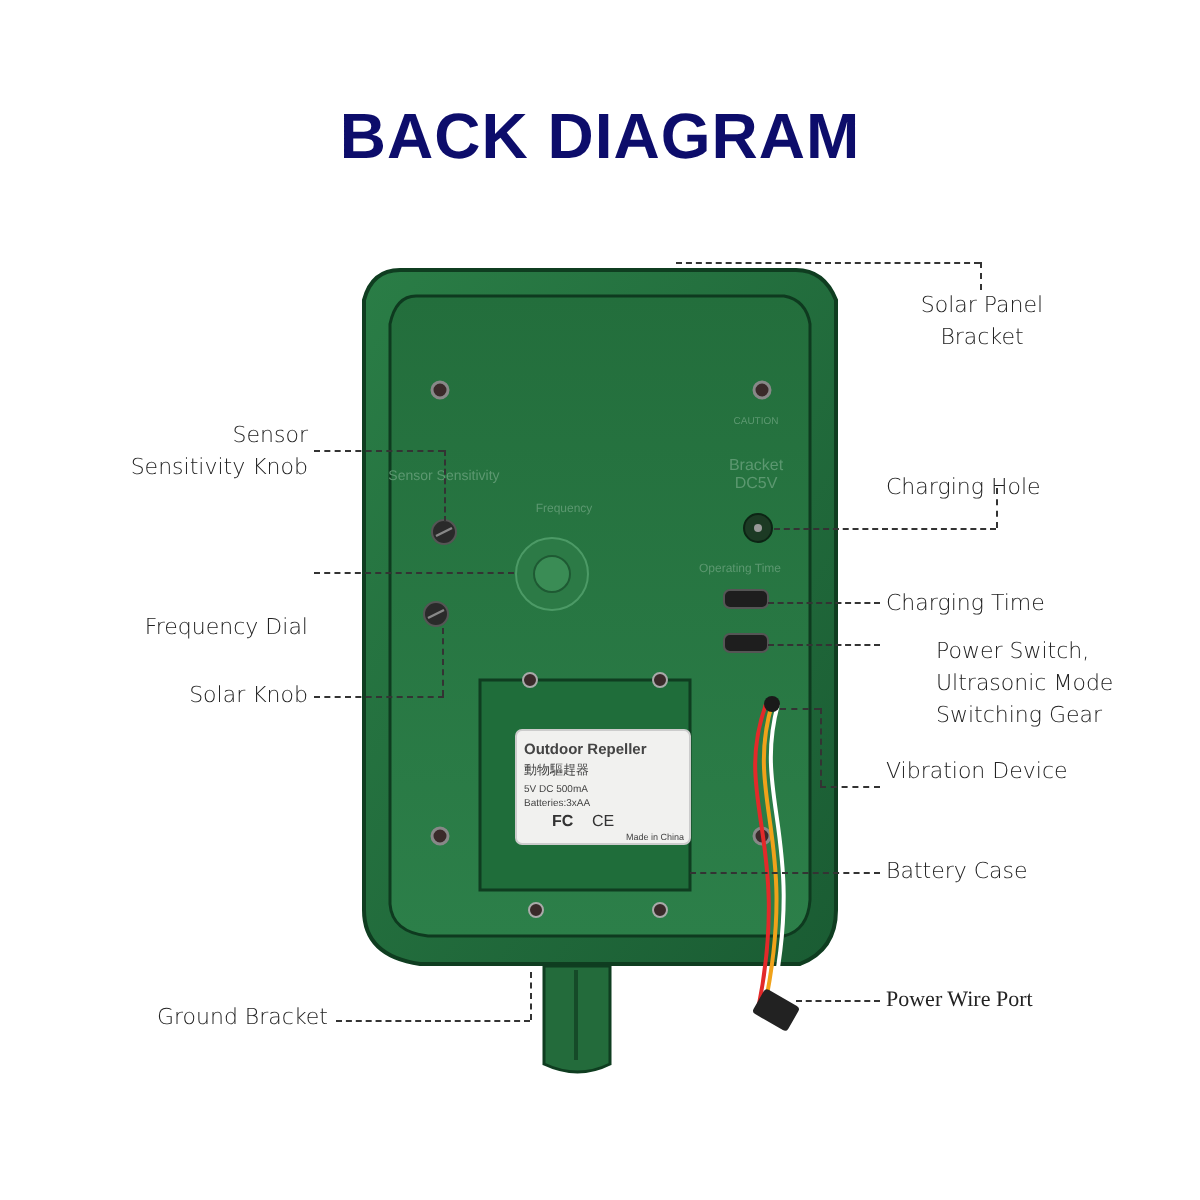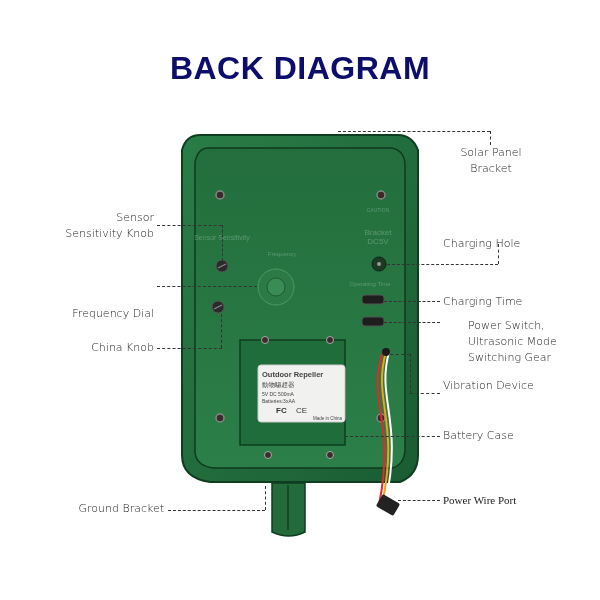--- a/index.html
+++ b/index.html
@@ -96,21 +96,21 @@
 </div>
 <div class="dash h" style="left:157px;top:225px;width:65px;"></div>
 <div class="dash v" style="left:222px;top:225px;height:36px;"></div>
 
 <div class="lbl right" style="left:20px;top:278px;width:134px;margin-top:28px;">
   <div>Frequency Dial</div>
 </div>
 <div class="dash h" style="left:157px;top:286px;width:100px;"></div>
 
 <div class="lbl right" style="left:20px;top:340px;width:134px;">
-  <div>China Knob</div>
+  <div>Solar Knob</div>
 </div>
 <div class="dash h" style="left:157px;top:348px;width:65px;"></div>
 <div class="dash v" style="left:221px;top:314px;height:34px;"></div>
 
 <div class="lbl right" style="left:20px;top:501px;width:144px;">
   <div>Ground Bracket</div>
 </div>
 <div class="dash h" style="left:168px;top:510px;width:97px;"></div>
 <div class="dash v" style="left:265px;top:486px;height:24px;"></div>
 

